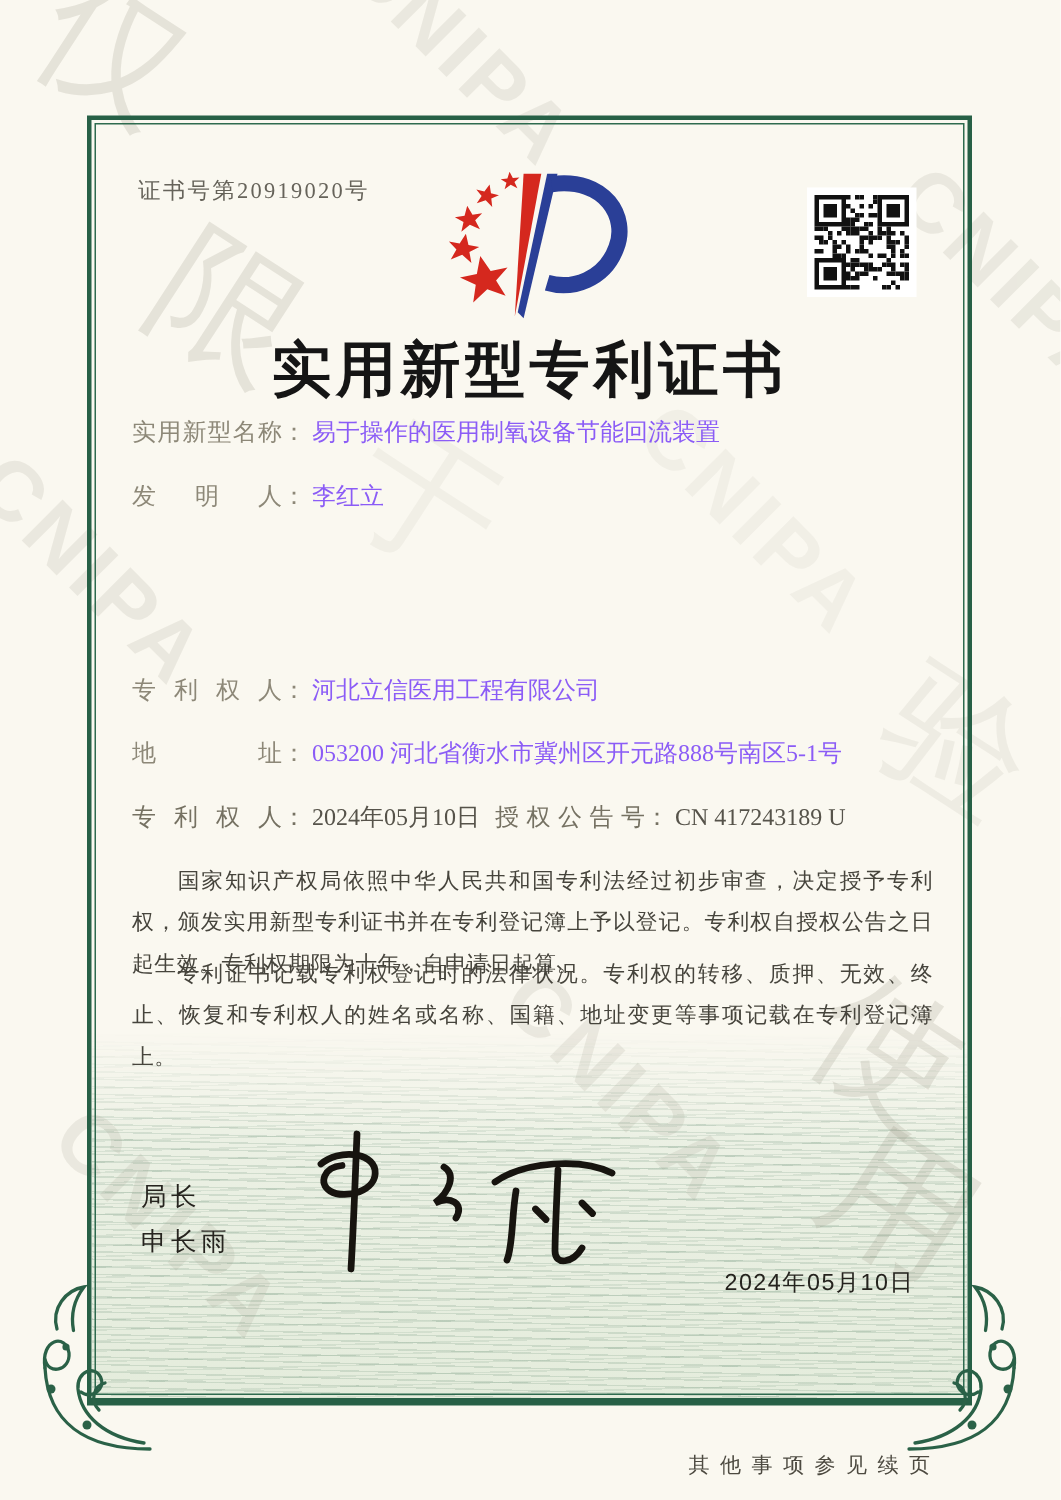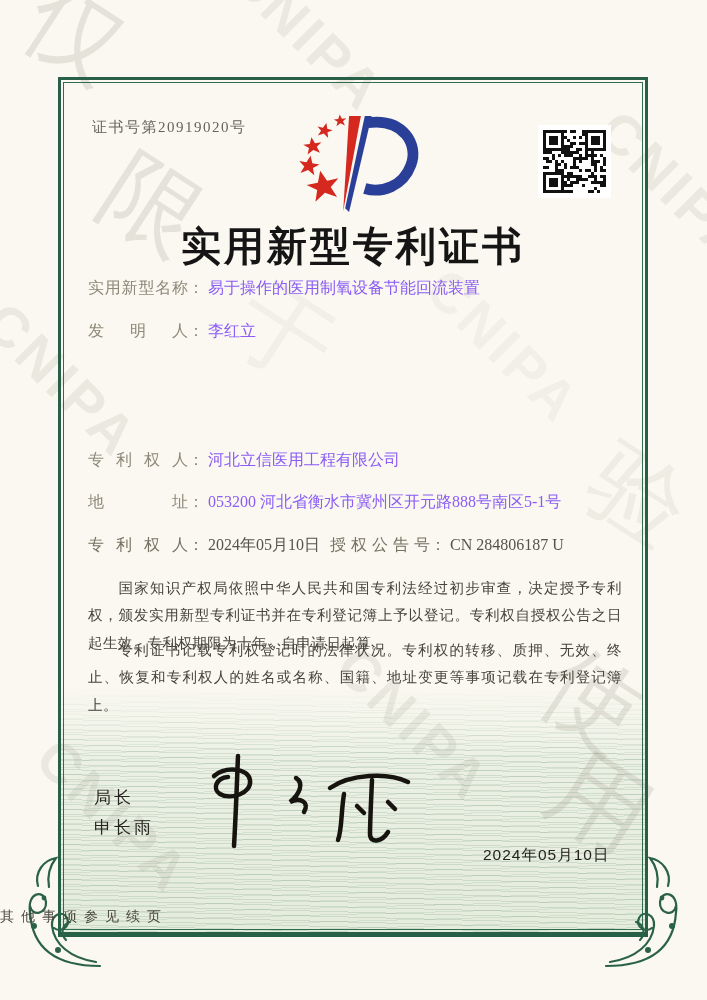--- a/index.html
+++ b/index.html
@@ -50,21 +50,21 @@
   .para{
     position:absolute;left:88px;width:534px;font-size:14.5px;line-height:1.9;
     color:#46443c;text-indent:2.1em;letter-spacing:.4px;text-align:justify;
   }
   .signer{position:absolute;left:94px;font-size:17px;color:#26241f;letter-spacing:3px;
     font-family:"Liberation Sans","DejaVu Sans",sans-serif;}
   .sign-date{position:absolute;left:483px;top:845px;font-size:15.5px;color:#25231e;
     font-family:"Liberation Sans","DejaVu Sans",sans-serif;letter-spacing:1px;}
   .page-info{position:absolute;left:58px;top:899px;width:590px;text-align:center;
     font-size:13px;color:#5c5a51;letter-spacing:2px;}
-  .footer-note{position:absolute;left:0;top:908px;width:627px;text-align:left;
+  .footer-note{position:absolute;left:0;top:968px;width:627px;text-align:right;
     font-size:14px;color:#4d4a41;letter-spacing:7px;}
   
   .qr{position:absolute;left:538px;top:125px;width:63px;height:63px;background:#fff;
     padding:5px;}
   .qr-inner{position:relative;width:63px;height:63px;}
   .qr-finder{position:absolute;width:21px;height:21px;border:3px solid #111;box-sizing:border-box;}
   .qr-finder::after{content:"";position:absolute;left:3px;top:3px;width:9px;height:9px;background:#111;}
   .qr-modules i{position:absolute;width:3px;height:3px;background:#111;}
   
   .logo{position:absolute;left:283px;top:110px;}
@@ -294,21 +294,21 @@
     </div>
     <div class="row" style="top:450px">
       <span class="lbl">专利权人</span><span class="colon">：</span><span class="val">河北立信医用工程有限公司</span>
     </div>
     <div class="row" style="top:492px">
       <span class="lbl">地址</span><span class="colon">：</span><span class="val">053200 河北省衡水市冀州区开元路888号南区5-1号</span>
     </div>
     <div class="row grant" style="top:535px">
       <span class="lbl">专利权人</span><span class="colon">：</span><span class="val">2024年05月10日</span>
       <span class="pair2">
-        <span class="lbl">授权公告号</span><span class="colon">：</span><span class="val">CN 284806187 U</span>
+        <span class="lbl">授权公告号</span><span class="colon">：</span><span class="val">CN 417243189 U</span>
       </span>
     </div>
 
     <p class="para" style="top:560px">国家知识产权局依照中华人民共和国专利法经过初步审查，决定授予专利权，颁发实用新型专利证书并在专利登记簿上予以登记。专利权自授权公告之日起生效。专利权期限为十年，自申请日起算。</p>
     <p class="para" style="top:622px">专利证书记载专利权登记时的法律状况。专利权的转移、质押、无效、终止、恢复和专利权人的姓名或名称、国籍、地址变更等事项记载在专利登记簿上。</p>
 
     <div class="signer" style="top:786px">局长</div>
     <div class="signer" style="top:816px">申长雨</div>
 
     <svg class="signature" width="230" height="100" viewBox="0 0 230 100">

